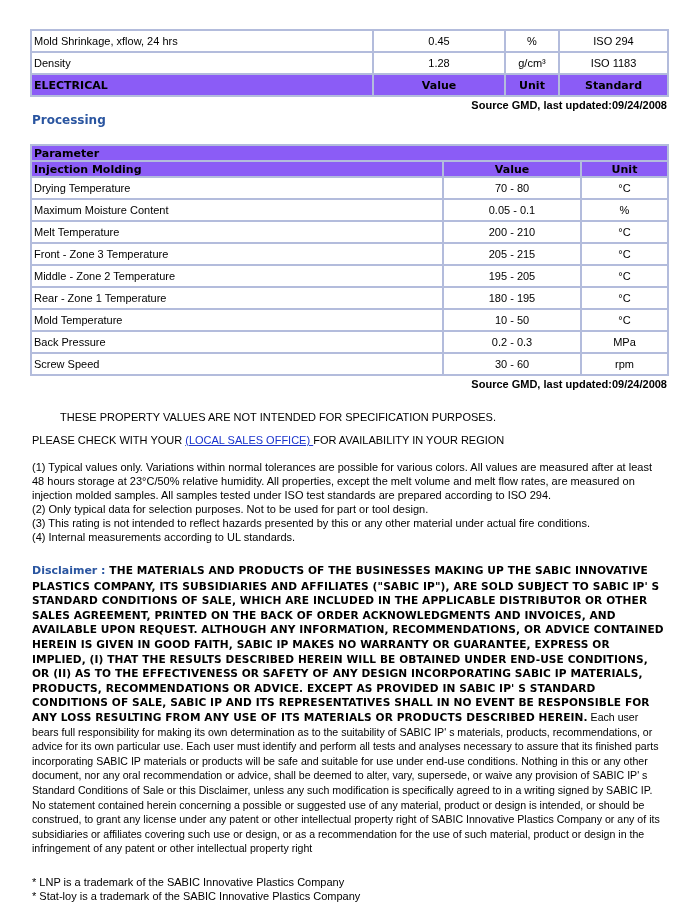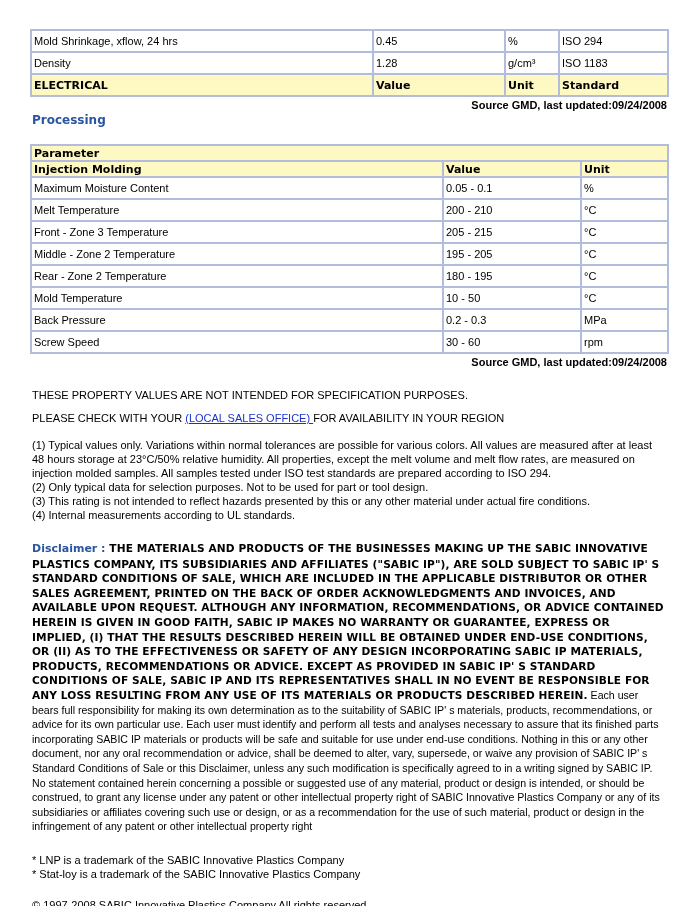--- a/index.html
+++ b/index.html
@@ -9,34 +9,34 @@
   }
   .wrap { position: absolute; left: 32px; top: 29px; width: 635px; }
   table.grid {
     border-collapse: separate; border-spacing: 2px; width: 100%;
     background: #b3bcdc; margin-left: -2px; width: calc(100% + 4px);
   }
   table.grid td {
     background: #ffffff; height: 20px; padding: 0 2px; line-height: 13px;
     font-size: 11px; white-space: nowrap;
   }
-  table.grid td.c { }
+  table.grid td.c { text-align: center; }
   table.grid tr.hdr td {
-    background: #fef9c3; font-weight: bold; font-family: "DejaVu Sans", sans-serif;
+    background: #8b5cf6; font-weight: bold; font-family: "DejaVu Sans", sans-serif;
     font-size: 11px;
   }
   .source { text-align: right; font-size: 11px; margin-top: 1px; height: 14px; line-height: 14px; font-weight: bold; }
   .section-title {
     color: #2a55a0; font-weight: bold; font-family: "DejaVu Sans", sans-serif;
     font-size: 12px; margin-top: 1px; height: 14px; line-height: 14px;
   }
   .proc { margin-top: 17px; }
   .proc tr.hdr td { height: 14px; }
   .note { font-size: 11px; line-height: 14px; }
-  .p1 { margin-top: 19px; }
+  .p1 { margin-top: 19px; margin-left: 28px; }
   .p2 { margin-top: 9px; }
   .p3 { margin-top: 13px; }
   a.link { color: #1a33cc; text-decoration: underline; }
   .disclaimer { margin-top: 19px; font-size: 11px; line-height: 14.6px; }
   .disc-label { color: #2a55a0; font-weight: bold; font-family: "DejaVu Sans", sans-serif; }
   .disc-bold { font-weight: bold; font-family: "DejaVu Sans", sans-serif; font-size: 10.6px; letter-spacing: 0.1px; }
   .disc-normal { font-size: 10.6px; }
   .tm { margin-top: 19px; line-height: 14px; }
   .copy { margin-top: 17px; }
 </style>
@@ -86,41 +86,46 @@
     <tbody>
         <tr class="hdr">
       <td colspan="3">Parameter</td>
     </tr>
     <tr class="hdr">
       <td>Injection Molding</td>
       <td class="c">Value</td>
       <td class="c">Unit</td>
     </tr>
     <tr>
+          <td>Drying Temperature</td>
+          <td class="c">70 - 80</td>
+          <td class="c">°C</td>
+        </tr>
+    <tr>
           <td>Maximum Moisture Content</td>
           <td class="c">0.05 - 0.1</td>
           <td class="c">%</td>
         </tr>
     <tr>
           <td>Melt Temperature</td>
           <td class="c">200 - 210</td>
           <td class="c">°C</td>
         </tr>
     <tr>
           <td>Front - Zone 3 Temperature</td>
           <td class="c">205 - 215</td>
           <td class="c">°C</td>
         </tr>
     <tr>
           <td>Middle - Zone 2 Temperature</td>
           <td class="c">195 - 205</td>
           <td class="c">°C</td>
         </tr>
     <tr>
-          <td>Rear - Zone 2 Temperature</td>
+          <td>Rear - Zone 1 Temperature</td>
           <td class="c">180 - 195</td>
           <td class="c">°C</td>
         </tr>
     <tr>
           <td>Mold Temperature</td>
           <td class="c">10 - 50</td>
           <td class="c">°C</td>
         </tr>
     <tr>
           <td>Back Pressure</td>

